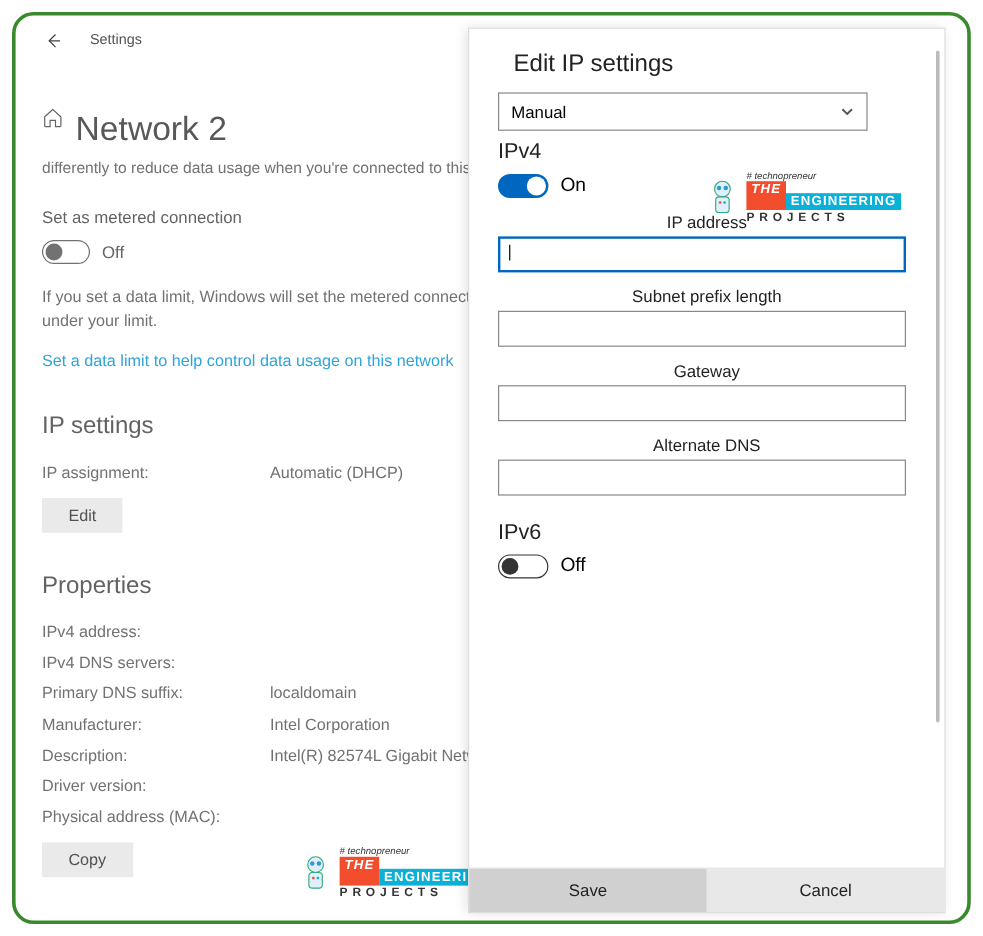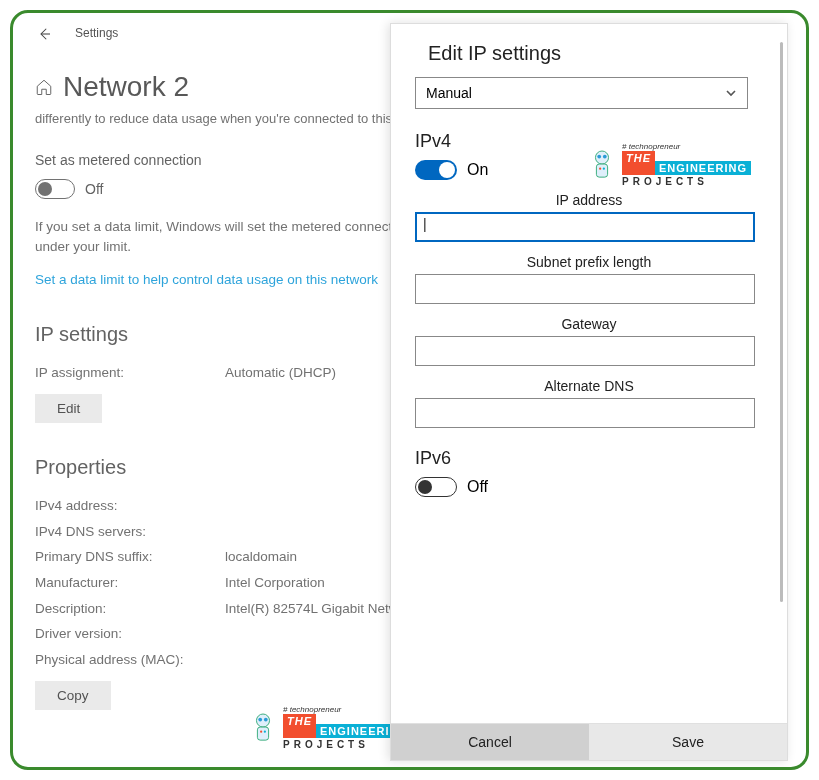--- a/index.html
+++ b/index.html
@@ -31,21 +31,21 @@
     gap: 22px;
     margin-bottom: 24px;
   }
   .arrow-left {
     width: 18px; height: 18px;
     stroke: #333; stroke-width: 1.4; fill: none;
   }
   .settings-label { font-size: 12px; color: #444; }
   .title-row { display: flex; align-items: center; gap: 10px; margin-bottom: 2px;}
   .home-icon { width: 18px; height: 18px; stroke:#555; fill:none; stroke-width:1.3; }
-  .page-title { font-size: 28px; font-weight: 300; color:#4a4a4a; }
+  .page-title { font-size: 28px; font-weight: 300; color:#4a4a4a;margin-top:21px; }
   .desc-line { color:#666; font-size:13px; margin-bottom:22px;}
   .section-label { color:#555; font-size:14px; margin-bottom:8px; }
   .toggle-row { display:flex; align-items:center; gap:10px; margin-bottom:18px;}
   .toggle-off {
     width: 40px; height: 20px; border:1.5px solid #666; border-radius: 11px;
     position:relative; background:#fff;
   }
   .toggle-off::after{
     content:''; position:absolute; left:2px; top:2px; width:14px; height:14px;
     border-radius:50%; background:#666;
@@ -96,22 +96,22 @@
     position:relative;
   }
   .modal-scrollbar{
     position:absolute; right:4px; top:18px; width:3px; height:560px;
     background:#bbb; border-radius:2px;
   }
   .modal h2 { font-size:20px; font-weight:400; color:#222; margin:0 13px 12px;}
   .select-box {
     border:1px solid #888; height:32px; display:flex; align-items:center;
     justify-content:space-between; padding:0 10px; font-size:14px;
-    margin-bottom:22px;
-    width: 333px;
+    margin-bottom:7px;
+    width: 308px;
   }
   .chev { width:12px; height:12px; stroke:#555; stroke-width:1.6; fill:none;}
   .modal h3 { font-size:18px; font-weight:400; color:#222; margin:0 0 8px;}
   .toggle-on {
     width:42px; height:20px; background:#0067c0; border-radius:11px; position:relative;
   }
   .toggle-on::after{
     content:''; position:absolute; right:2px; top:2px; width:16px; height:16px;
     border-radius:50%; background:#fff;
   }
@@ -292,18 +292,18 @@
 
       <div class="ipv6">
         <h3>IPv6</h3>
         <div class="toggle-row" style="margin-bottom:0;">
           <div class="toggle-partial"></div>
           <span>Off</span>
         </div>
       </div>
     </div>
     <div class="modal-footer">
+      <button>Save</button>
       <button>Cancel</button>
-      <button>Save</button>
     </div>
   </div>
 
 </div>
 
 </body></html>

